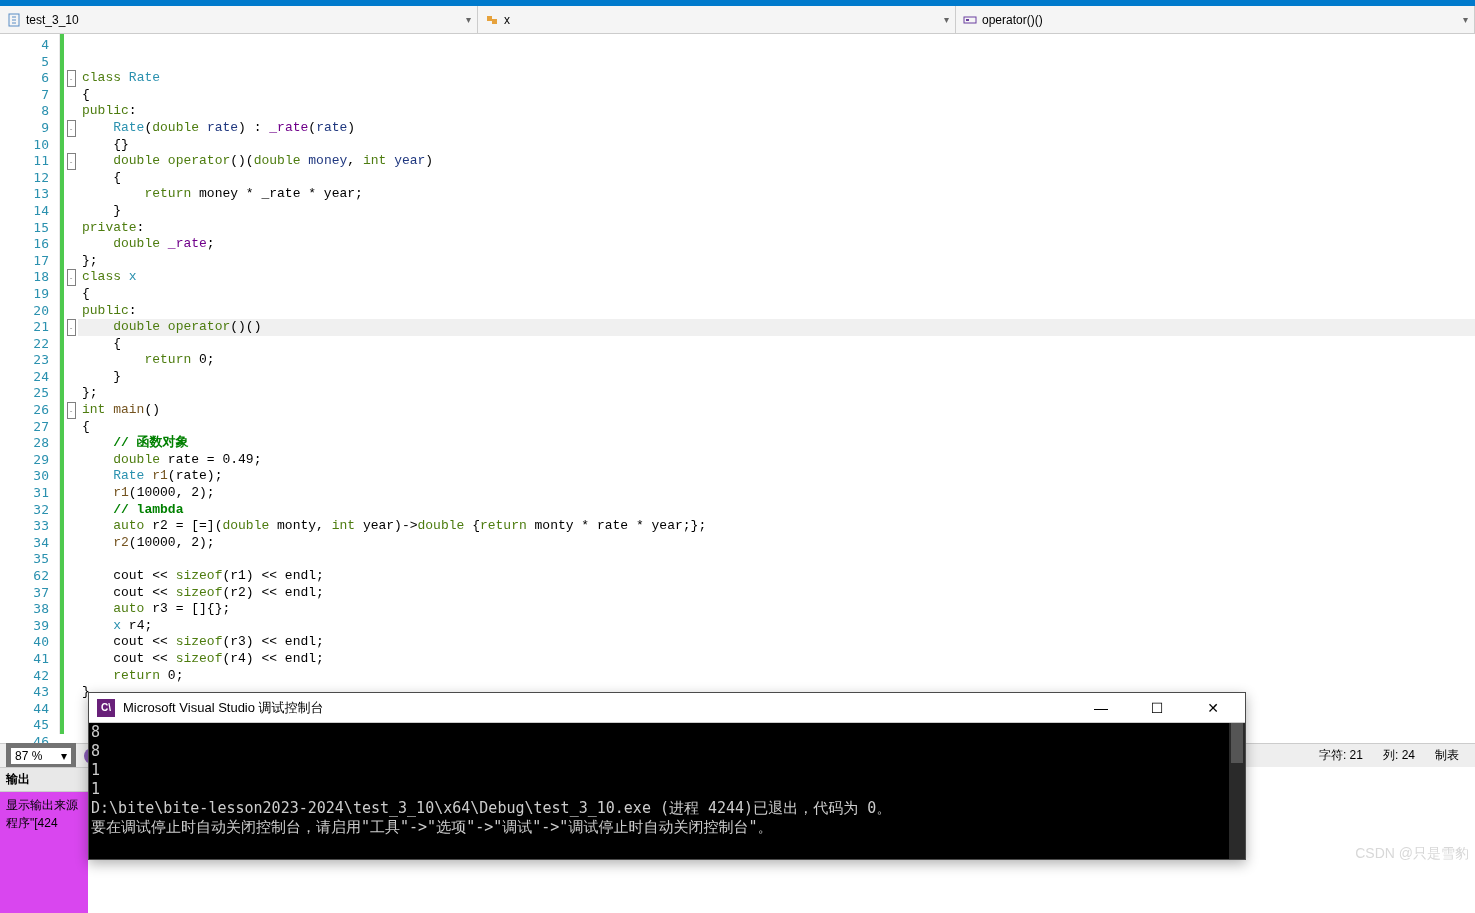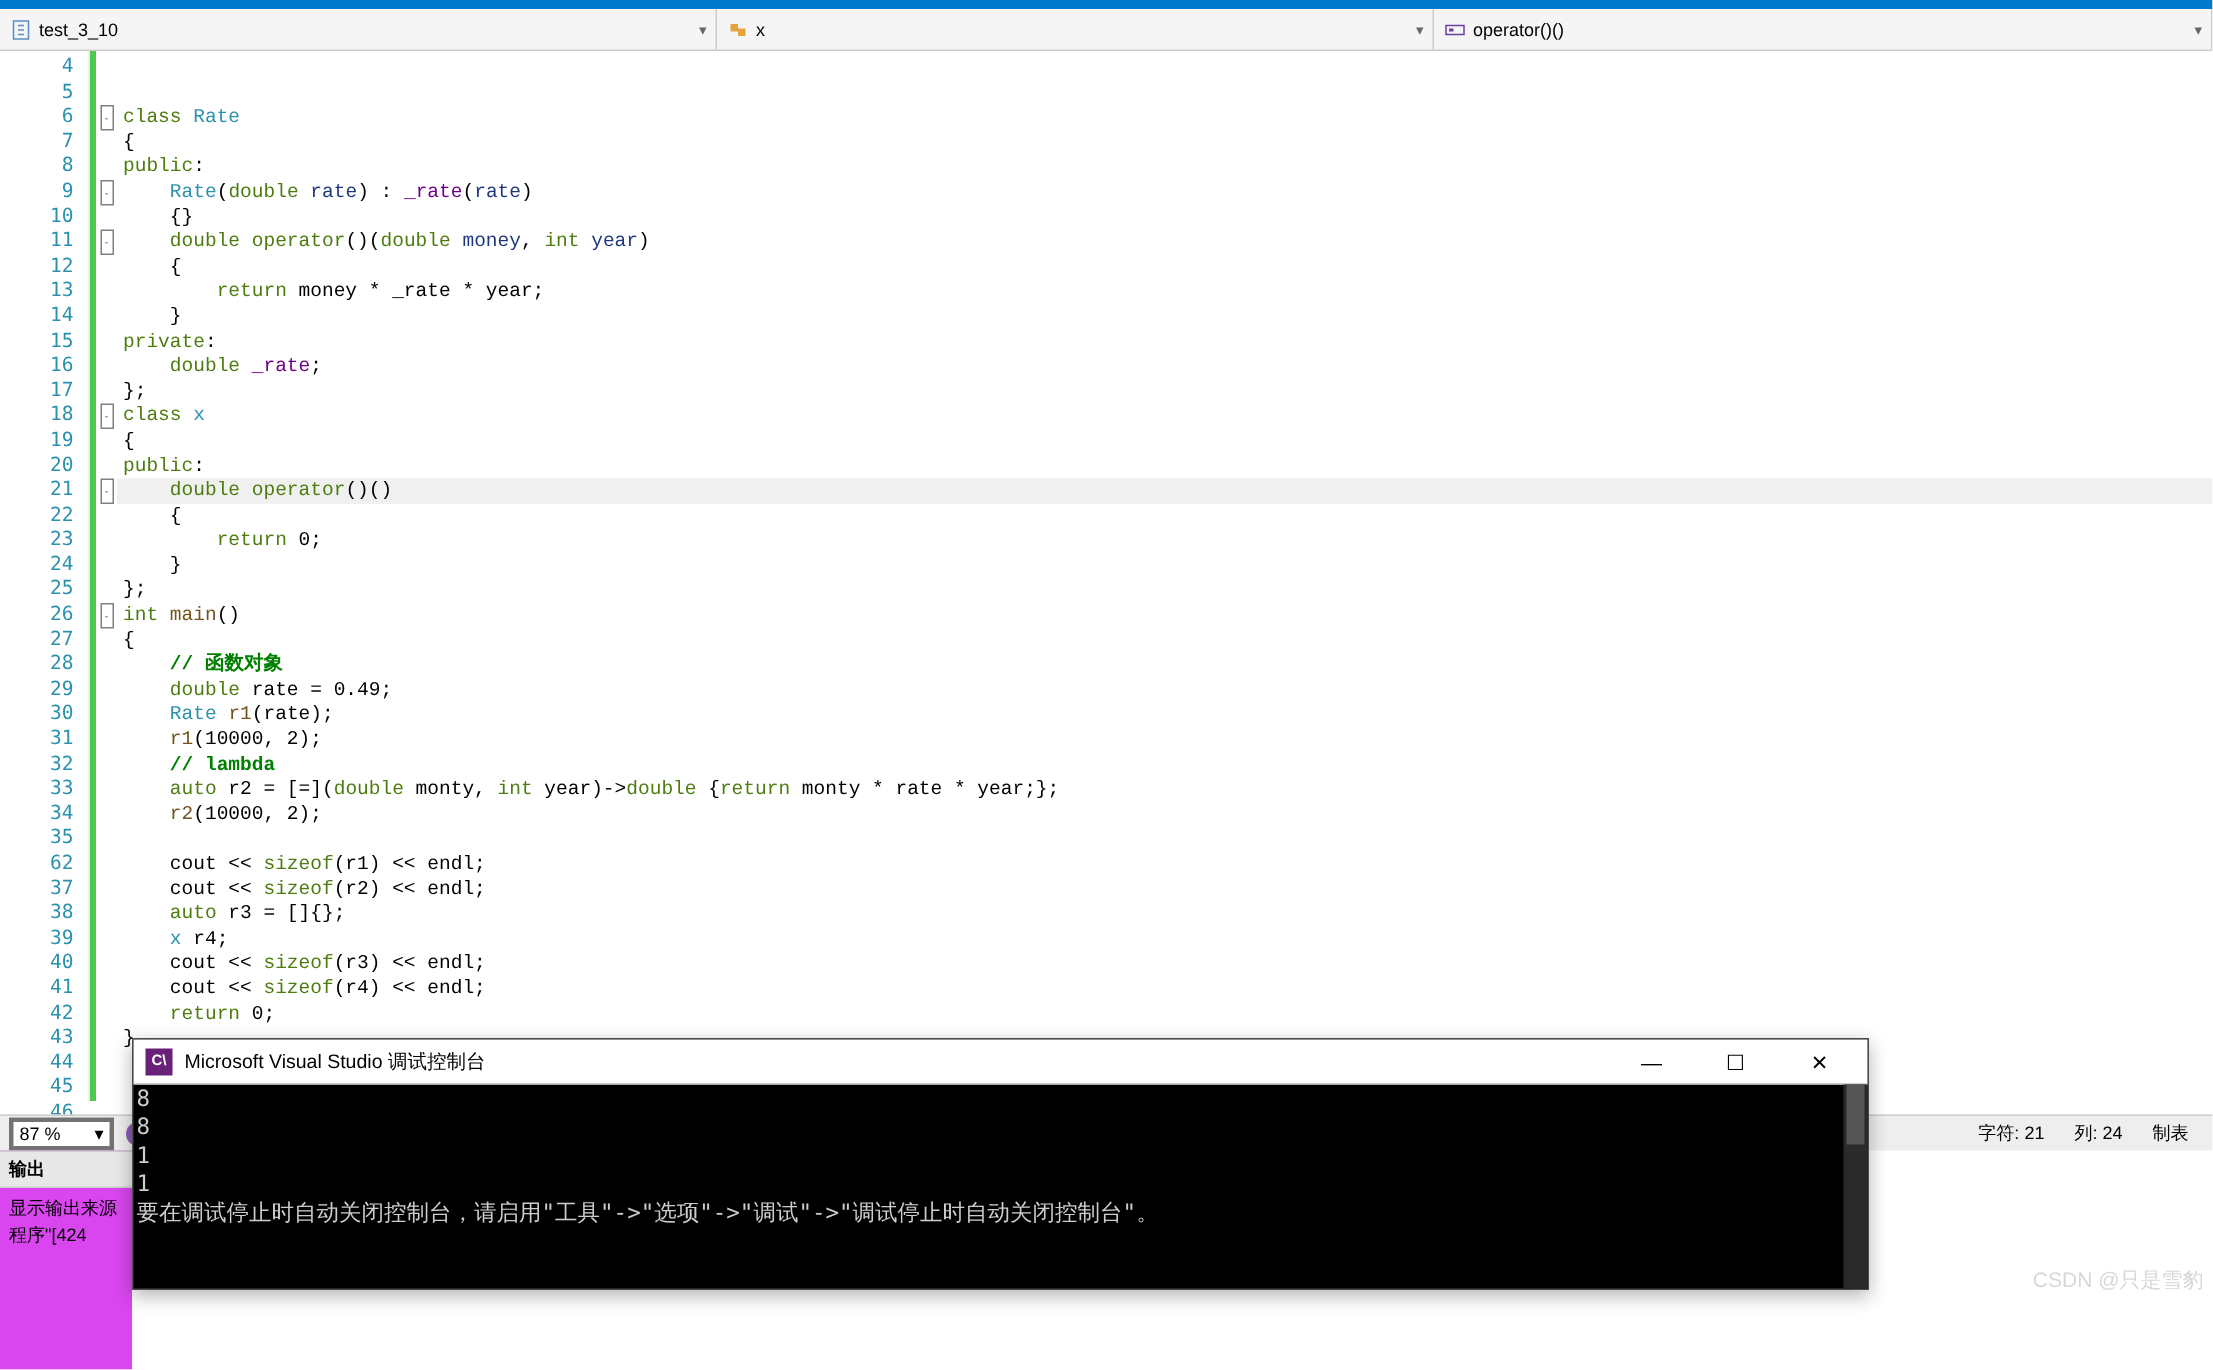--- a/index.html
+++ b/index.html
@@ -23,21 +23,21 @@
 .code-area { flex: 1; font-family: Consolas, "Courier New", monospace; font-size: 13px; line-height: 16.6px; padding-top: 3px; white-space: pre; position: relative; }
 .code-line { height: 16.6px; padding-left: 4px; }
 .code-line.current { background: #f0f0f0; }
 .kw { color: #4d7c0f; }
 .type { color: #2b91af; }
 .cmt { color: #008000; font-weight: bold; }
 .fn { color: #74531f; }
 .var { color: #1f377f; }
 .field { color: #6f008a; }
 .bottom-bar { position: absolute; bottom: 146px; left: 0; right: 0; height: 24px; background: #eee; border-top: 1px solid #ccc; display: flex; align-items: center; padding: 0 6px; font-size: 12px; }
-.zoom-box { width: 70px; border: 3px solid #737373; background: #fff; padding: 1px 4px; display: flex; align-items: center; }
+.zoom-box { width: 70px; border: 5px solid #737373; background: #fff; padding: 1px 4px; display: flex; align-items: center; }
 .issues-icon { margin-left: 8px; width: 16px; height: 16px; border-radius: 50%; background: #8a5cb8; color: #fff; display: flex; align-items: center; justify-content: center; font-size: 10px; }
 .status-right { margin-left: auto; display: flex; gap: 20px; padding-right: 10px; }
 .output-panel { position: absolute; bottom: 0; left: 0; width: 88px; height: 146px; background: #d946ef; border-top: 1px solid #ccc; font-size: 12px; }
 .output-header { background: #e8e8e8; padding: 3px 6px; font-weight: bold; border-bottom: 1px solid #ccc; }
 .output-body { padding: 4px 6px; font-size: 12px; line-height: 18px; }
 .console-window { position: absolute; left: 88px; top: 692px; width: 1158px; height: 168px; background: #000; border: 1px solid #4b4b4b; box-shadow: 0 4px 12px rgba(0,0,0,0.3); }
 .console-title { height: 30px; background: #fff; display: flex; align-items: center; padding: 0 8px; border-bottom: 1px solid #ccc; }
 .console-title-icon { width: 18px; height: 18px; background: #682079; color: #fff; font-size: 10px; font-weight: bold; display: flex; align-items: center; justify-content: center; margin-right: 8px; }
 .console-title-text { font-size: 13px; }
 .console-controls { margin-left: auto; display: flex; gap: 24px; padding-right: 8px; }
@@ -216,18 +216,18 @@
 <div class="console-window">
   <div class="console-title">
     <div class="console-title-icon">C\</div>
     <div class="console-title-text">Microsoft Visual Studio 调试控制台</div>
     <div class="console-controls">
       <div class="console-btn">—</div>
       <div class="console-btn">☐</div>
       <div class="console-btn">✕</div>
     </div>
   </div>
-  <div class="console-body" id="console-body"><div>8</div><div>8</div><div>1</div><div>1</div><div></div><div>要在调试停止时自动关闭控制台，请启用"工具"-&gt;"选项"-&gt;"调试"-&gt;"调试停止时自动关闭控制台"。</div><div class="console-scroll">
+  <div class="console-body" id="console-body"><div>8</div><div>8</div><div>1</div><div>1</div><div></div><div>D:\bite\bite-lesson2023-2024\test_3_10\x64\Debug\test_3_10.exe (进程 4244)已退出，代码为 0。</div><div>要在调试停止时自动关闭控制台，请启用"工具"-&gt;"选项"-&gt;"调试"-&gt;"调试停止时自动关闭控制台"。</div><div class="console-scroll">
       <div class="console-thumb"></div>
     </div></div>
 </div>
 
 <div class="watermark">CSDN @只是雪豹</div>
 
 </body></html>

